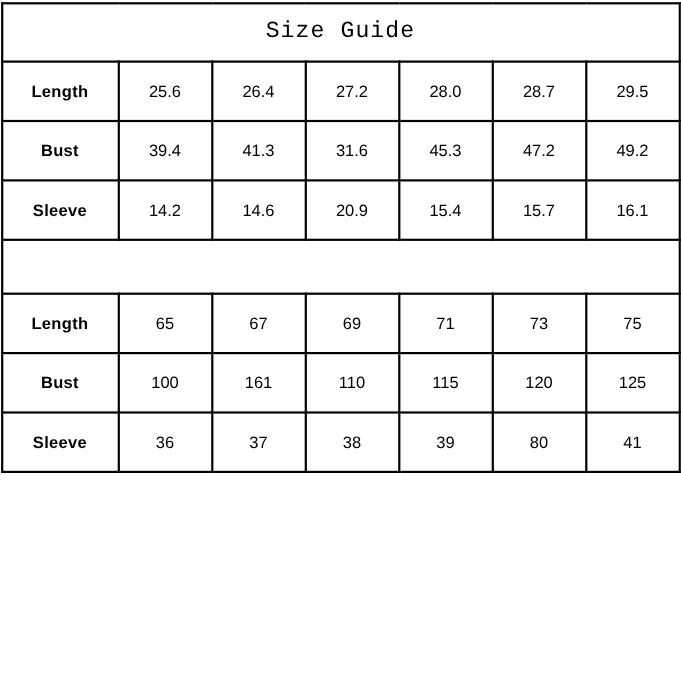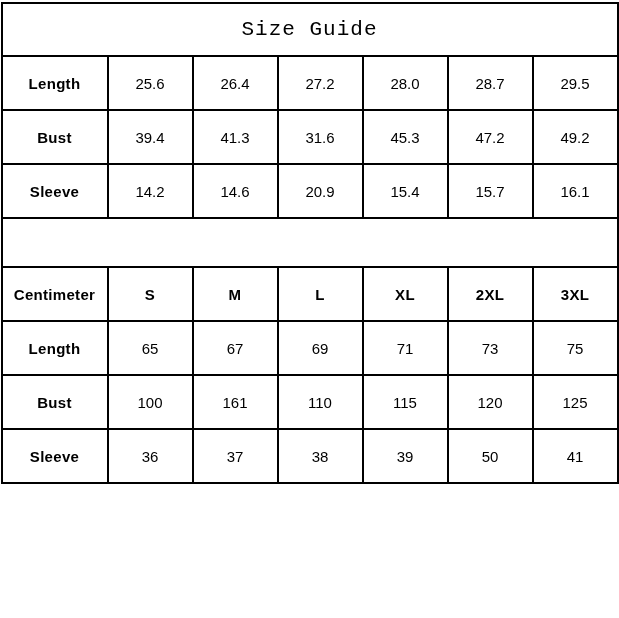--- a/index.html
+++ b/index.html
@@ -107,29 +107,20 @@
         <td class="value-cell">20.9</td>
         <td class="value-cell">15.4</td>
         <td class="value-cell">15.7</td>
         <td class="value-cell">16.1</td>
       </tr>
 
       <tr>
         <td class="gap-cell" colspan="7"></td>
       </tr>
 
-      <tr class="grid-row">
-        <td class="hdr-cell">Centimeter</td>
-        <td class="hdr-cell">S</td>
-        <td class="hdr-cell">M</td>
-        <td class="hdr-cell">L</td>
-        <td class="hdr-cell">XL</td>
-        <td class="hdr-cell">2XL</td>
-        <td class="hdr-cell">3XL</td>
-      </tr>
 
       <tr class="grid-row">
         <td class="label-cell">Length</td>
         <td class="value-cell">65</td>
         <td class="value-cell">67</td>
         <td class="value-cell">69</td>
         <td class="value-cell">71</td>
         <td class="value-cell">73</td>
         <td class="value-cell">75</td>
       </tr>
@@ -143,19 +134,19 @@
         <td class="value-cell">120</td>
         <td class="value-cell">125</td>
       </tr>
 
       <tr class="grid-row">
         <td class="label-cell">Sleeve</td>
         <td class="value-cell">36</td>
         <td class="value-cell">37</td>
         <td class="value-cell">38</td>
         <td class="value-cell">39</td>
-        <td class="value-cell">50</td>
+        <td class="value-cell">80</td>
         <td class="value-cell">41</td>
       </tr>
 
     </tbody>
   </table>
 </div>
 
 </body></html>

